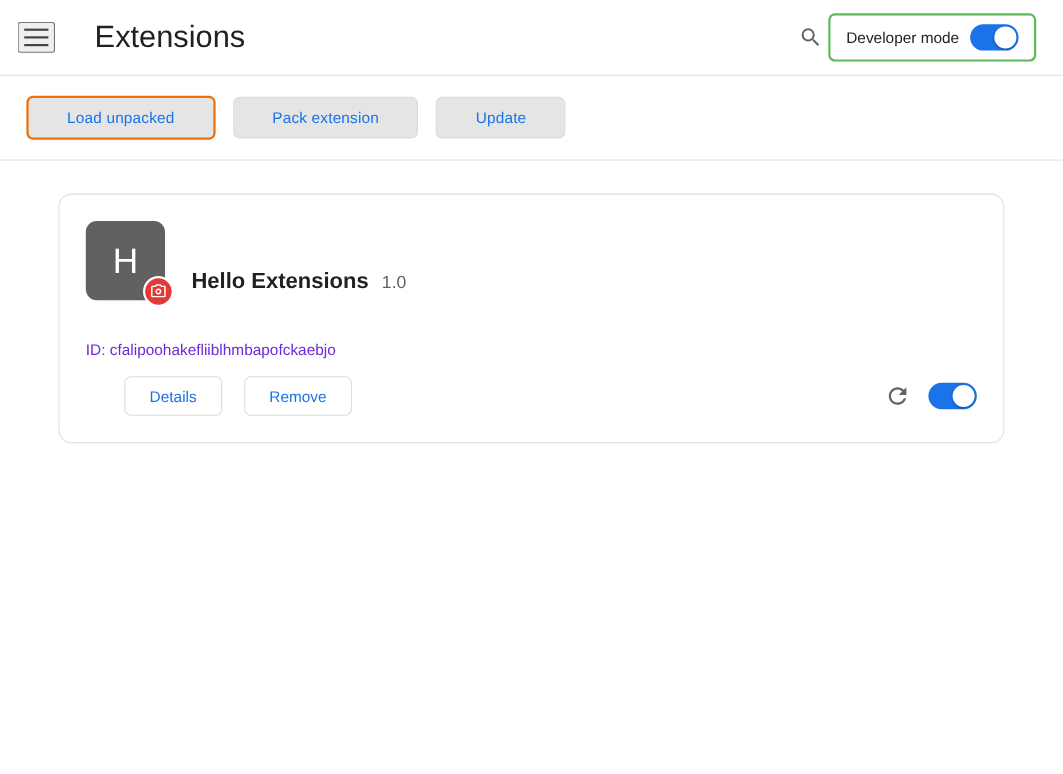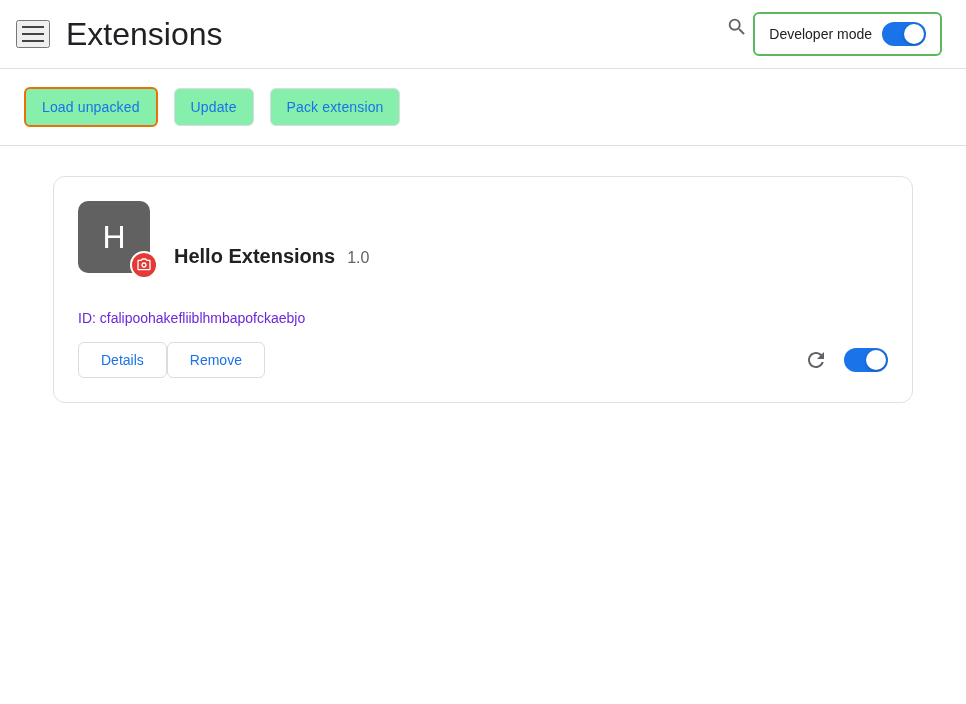--- a/index.html
+++ b/index.html
@@ -31,27 +31,28 @@
       cursor: pointer;
       padding: 4px;
     }
     .hamburger-icon span {
       display: block;
       width: 22px;
       height: 2px;
       background: #444;
     }
     .page-title {
-      font-size: 32px;
+      font-size: 28px;
       font-weight: 500;
       color: #202124;
+      margin-left: 20px;
     }
     .header-right {
       display: flex;
-      align-items: flex-start;
+      align-items: center;
       gap: 1px;
     }
     .search-icon-btn {
       background: none;
       border: none;
       cursor: pointer;
       padding: 4px;
       display: flex;
       align-items: center;
     }
@@ -94,24 +95,24 @@
     }
 
     
     .toolbar {
       display: flex;
       align-items: center;
       gap: 16px;
       padding: 18px 24px;
     }
     .toolbar-btn {
-      padding: 10px 16px;
+      padding: 10px 35px;
       border: 1px solid #dadce0;
       border-radius: 6px;
-      background: #86efac;
+      background: #e5e5e5;
       color: #1a73e8;
       font-size: 14px;
       font-weight: 500;
       cursor: pointer;
       letter-spacing: 0.01em;
     }
     .toolbar-btn.highlighted {
       border: 2.5px solid #e8710a;
       color: #1a73e8;
     }
@@ -206,22 +207,23 @@
 
     .ext-id-row {
       padding: 16px 0 8px 0;
       font-size: 14px;
       color: #6d28d9;
     }
 
     .card-actions {
       display: flex;
       align-items: center;
-      gap: 0;
+      gap: 20px;
       padding-top: 8px;
+      margin-left: 35px;
     }
     .action-btn {
       padding: 9px 22px;
       border: 1px solid #dadce0;
       border-radius: 6px;
       background: #fff;
       color: #1a73e8;
       font-size: 14px;
       font-weight: 500;
       cursor: pointer;
@@ -292,22 +294,22 @@
       <div class="toggle-switch">
         <div class="track"></div>
         <div class="knob"></div>
       </div>
     </div>
   </div>
 </div>
 
 <div class="toolbar">
   <button class="toolbar-btn highlighted">Load unpacked</button>
+  <button class="toolbar-btn">Pack extension</button>
   <button class="toolbar-btn">Update</button>
-  <button class="toolbar-btn">Pack extension</button>
 </div>
 
 <div class="divider"></div>
 
 <div class="extensions-list">
   <div class="extension-card">
     <div class="card-top">
       <div class="ext-icon-wrapper">
         <div class="ext-icon">
           <span>H</span>

